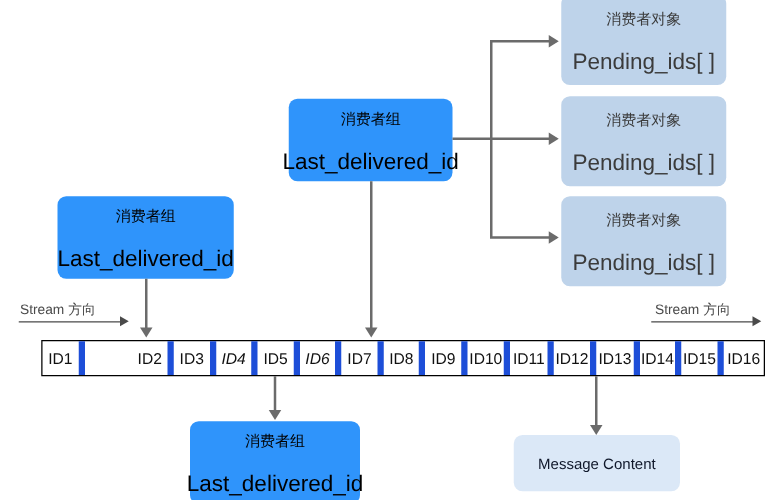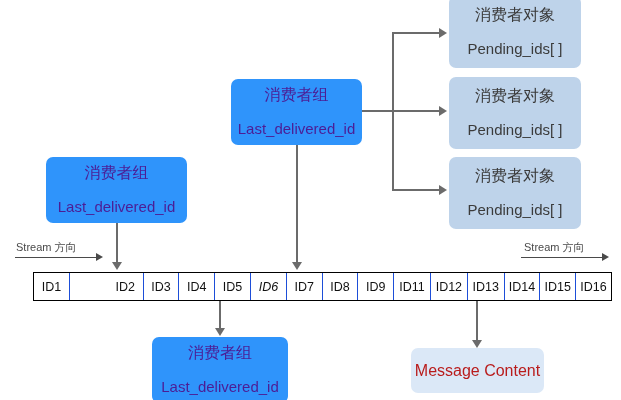--- a/index.html
+++ b/index.html
@@ -18,59 +18,59 @@
   .box {
     position: absolute;
     box-sizing: border-box;
     border-radius: 7px;
     display: flex;
     flex-direction: column;
     align-items: center;
     justify-content: center;
   }
   .box .title {
-    font-size: 16px;
+    font-size: 12px;
     line-height: 16px;
     white-space: nowrap;
   }
   .box .sub {
-    font-size: 15px;
+    font-size: 18px;
     line-height: 16px;
     white-space: nowrap;
     margin-top: 18px;
   }
   .box-blue {
     background: #2f94fb;
-    color: #4c1d95;
+    color: #000000;
   }
   .box-light {
     background: #bed3ea;
     color: #3b3b3b;
   }
   .box-pale {
     background: #dbe8f7;
-    color: #b91c1c;
+    color: #0f172a;
   }
   .box-single .title { margin: 0; }
 
   
   #stream-bar {
     position: absolute;
     left: 33px;
     top: 272px;
     width: 579px;
     height: 29px;
     box-sizing: border-box;
     border: 1px solid #000000;
     background: #ffffff;
     display: flex;
   }
   .stream-cell {
     box-sizing: border-box;
-    border-right: 1px solid #1d4ed8;
+    border-right: 5px solid #1d4ed8;
     display: flex;
     align-items: center;
     justify-content: center;
     font-size: 12.5px;
     color: #111111;
     height: 100%;
   }
   .stream-cell:last-child { border-right: none; }
 
   
@@ -189,26 +189,27 @@
   <div class="dir-arrow" style="left:96px; top:253px;"></div>
 
   <div class="stream-dir" style="left:524px; top:240px;">Stream 方向</div>
   <div class="dir-line" style="left:521px; top:257px; width:83px;"></div>
   <div class="dir-arrow" style="left:602px; top:253px;"></div>
 
   <div id="stream-bar">
       <div class="stream-cell" style="width: 36px;">ID1</div>
       <div class="stream-cell" style="width: 36px; margin-left: 38px;">ID2</div>
       <div class="stream-cell" style="width: 36px;">ID3</div>
-      <div class="stream-cell" style="width: 36px;">ID4</div>
+      <div class="stream-cell" style="width: 36px; font-style: italic;">ID4</div>
       <div class="stream-cell" style="width: 36px;">ID5</div>
       <div class="stream-cell" style="width: 36px; font-style: italic;">ID6</div>
       <div class="stream-cell" style="width: 36px;">ID7</div>
       <div class="stream-cell" style="width: 36px;">ID8</div>
       <div class="stream-cell" style="width: 36px;">ID9</div>
+      <div class="stream-cell" style="width: 37px;">ID10</div>
       <div class="stream-cell" style="width: 37px;">ID11</div>
       <div class="stream-cell" style="width: 37px;">ID12</div>
       <div class="stream-cell" style="width: 37px;">ID13</div>
       <div class="stream-cell" style="width: 36px;">ID14</div>
       <div class="stream-cell" style="width: 36px;">ID15</div>
       <div class="stream-cell" style="width: 35px;">ID16</div>
     </div>
 
 </div>
 

